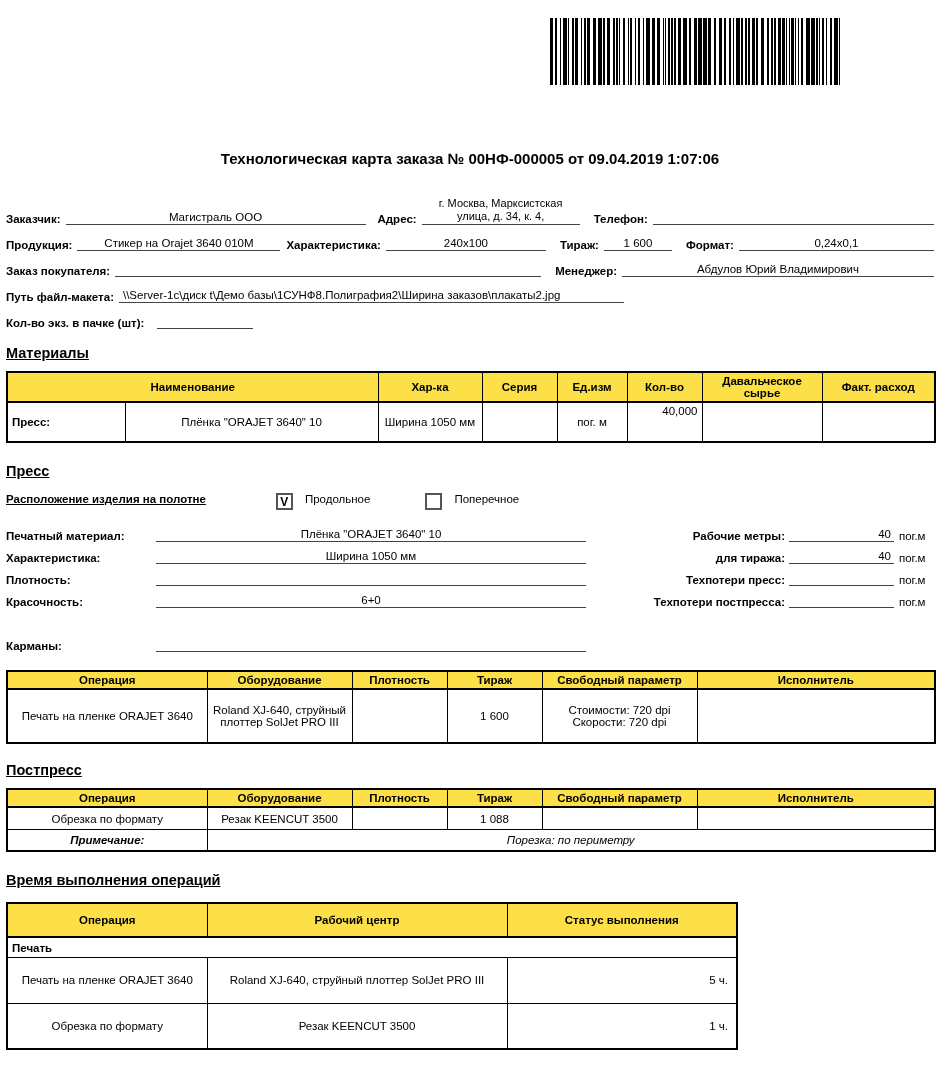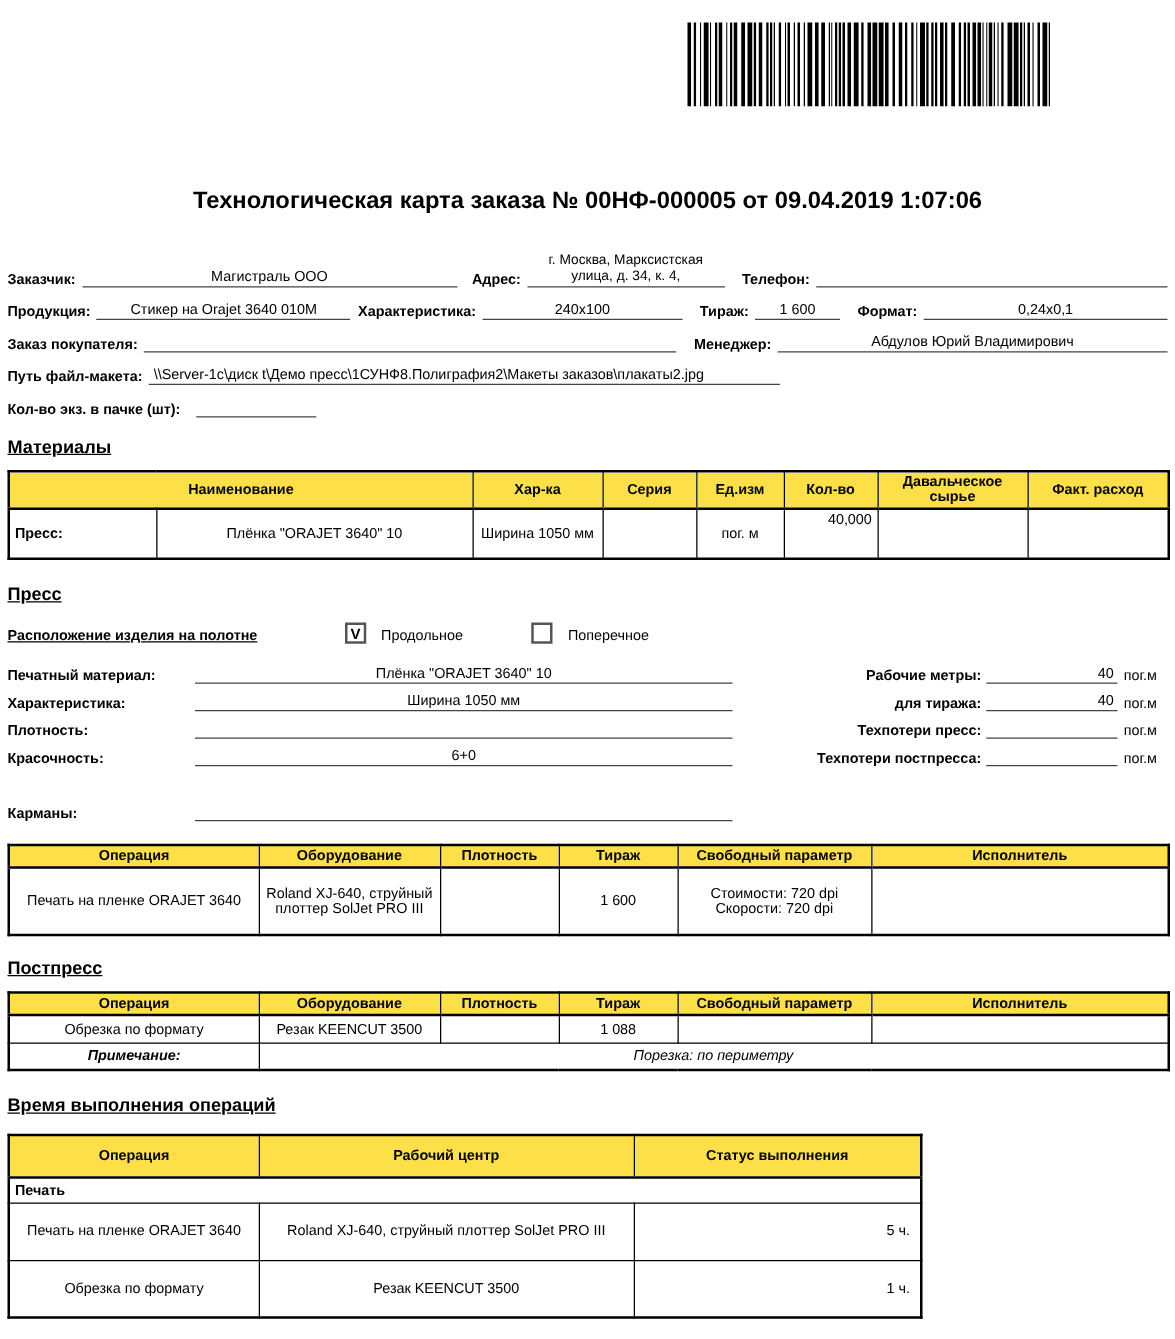--- a/index.html
+++ b/index.html
@@ -2,40 +2,40 @@
 <html><head>
 <meta charset="utf-8">
 <style>
   * { box-sizing: border-box; }
   html,body { margin:0; padding:0; background:#fff; }
   body { font-family:"Liberation Sans", sans-serif; color:#000; }
   .page { position:relative; width:940px; height:1071px; padding:0 6px; overflow:hidden; background:#fff; }
 
   .barcode { position:absolute; left:550px; top:18px; width:296px; height:67px; display:flex; align-items:stretch; }
 
-  .title { padding-top:150px; text-align:center; font-size:19px; font-weight:bold; }
+  .title { padding-top:150px; text-align:center; font-size:15px; font-weight:bold; }
 
   .fields { margin-top:30px; font-size:11.5px; }
   .frow { display:flex; align-items:flex-end; margin-bottom:12px; }
   .flabel { font-weight:bold; white-space:nowrap; padding-right:5px; }
   .fvalue { border-bottom:1.5px solid #444; text-align:center; padding:0 4px 1px 4px; min-height:14px; }
   .fvalue.left { text-align:left; }
   .small { font-size:11px; line-height:1.2; }
 
   .section-h { font-size:14.5px; font-weight:bold; text-decoration:underline; margin:16px 0 10px 0; }
 
   table { border-collapse:collapse; font-size:11.5px; table-layout:fixed; }
   .grid { border:2px solid #000; width:928px; }
   .grid th, .grid td { border:1px solid #000; padding:2px 4px; vertical-align:middle; text-align:center; overflow:hidden; }
   .grid th { background:#fde047; font-weight:bold; border-bottom:2px solid #000; }
   .mat td { height:40px; }
   .mat .stage { font-weight:bold; text-align:left; }
   .mat .qty { text-align:right; vertical-align:top; }
 
-  .press-layout { display:flex; align-items:flex-end; font-size:11.5px; margin:14px 0 18px 0; }
+  .press-layout { display:flex; align-items:flex-start; font-size:11.5px; margin:14px 0 18px 0; }
   .press-layout .lbl { font-weight:bold; text-decoration:underline; margin-right:70px; }
   .checkbox { width:17px; height:17px; border:2px solid #555; display:flex; align-items:center; justify-content:center; font-weight:bold; font-size:12px; margin-right:12px; }
   .opt { margin-right:55px; }
 
   .press-fields { display:flex; font-size:11.5px; margin-bottom:6px; }
   .pf-left { width:580px; }
   .pf-right { flex:1; padding-left:30px; }
   .pf-row { display:flex; align-items:flex-end; margin-bottom:8px; }
   .pf-row.gap { margin-top:30px; }
   .pf-left .pf-label { width:150px; font-weight:bold; }
@@ -229,21 +229,21 @@
     <div class="frow">
       <span class="flabel">Заказ покупателя:</span>
       <span class="fvalue" style="flex:1;"></span>
       <span class="flabel" style="margin-left:14px;">Менеджер:</span>
       <span class="fvalue" style="width:312px;">Абдулов Юрий Владимирович</span>
     </div>
 
 
     <div class="frow">
       <span class="flabel">Путь файл-макета:</span>
-      <span class="fvalue left" style="width:505px;">\\Server-1c\диск t\Демо пресс\1СУНФ8.Полиграфия2\Макеты заказов\плакаты2.jpg</span>
+      <span class="fvalue left" style="width:505px;">\\Server-1c\диск t\Демо базы\1СУНФ8.Полиграфия2\Ширина заказов\плакаты2.jpg</span>
     </div>
 
     <div class="frow">
       <span class="flabel">Кол-во экз. в пачке (шт):</span>
       <span class="fvalue" style="width:96px;margin-left:8px;"></span>
     </div>
   </div>
 
   <div class="section-h">Материалы</div>
 

